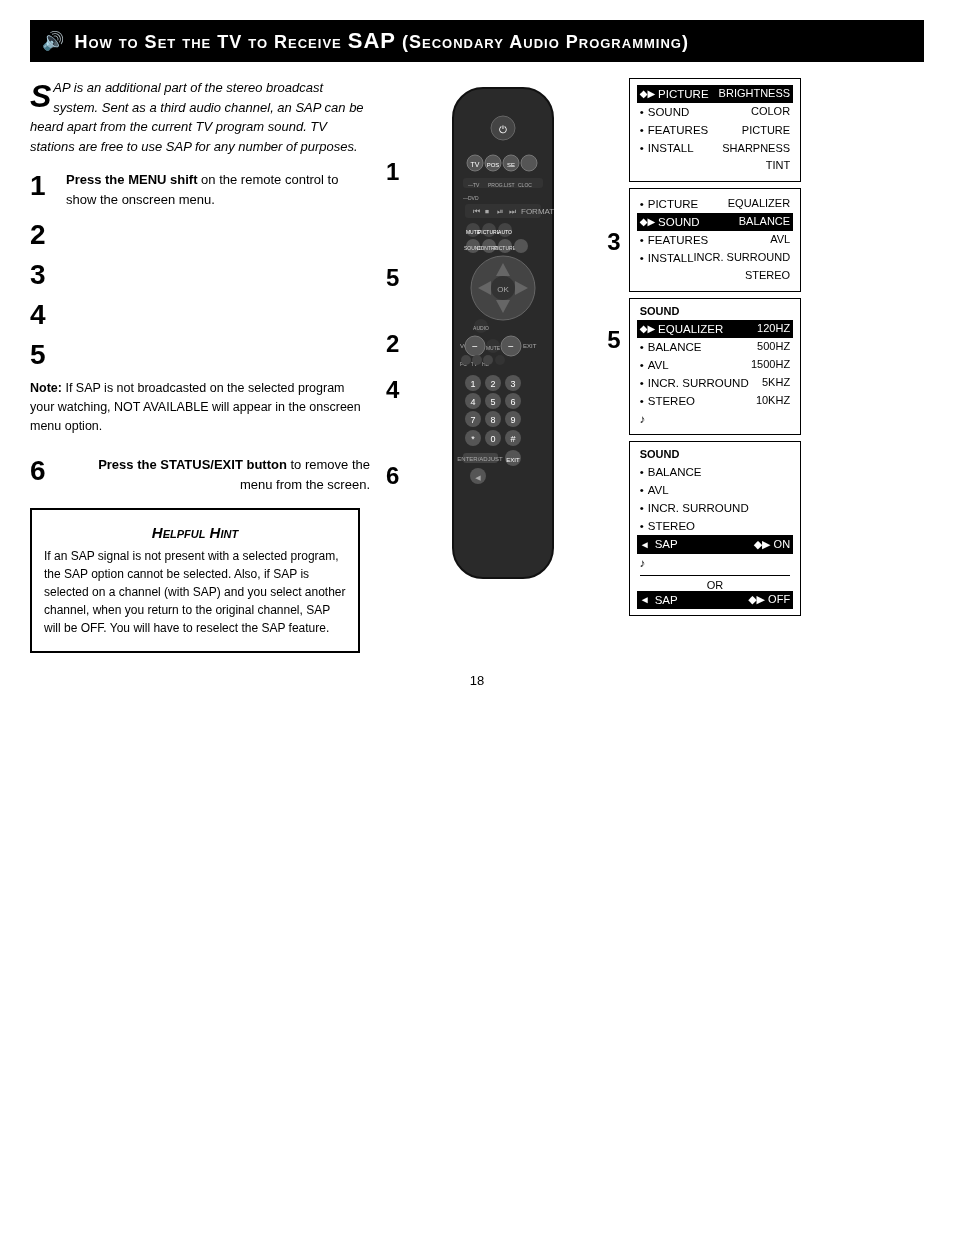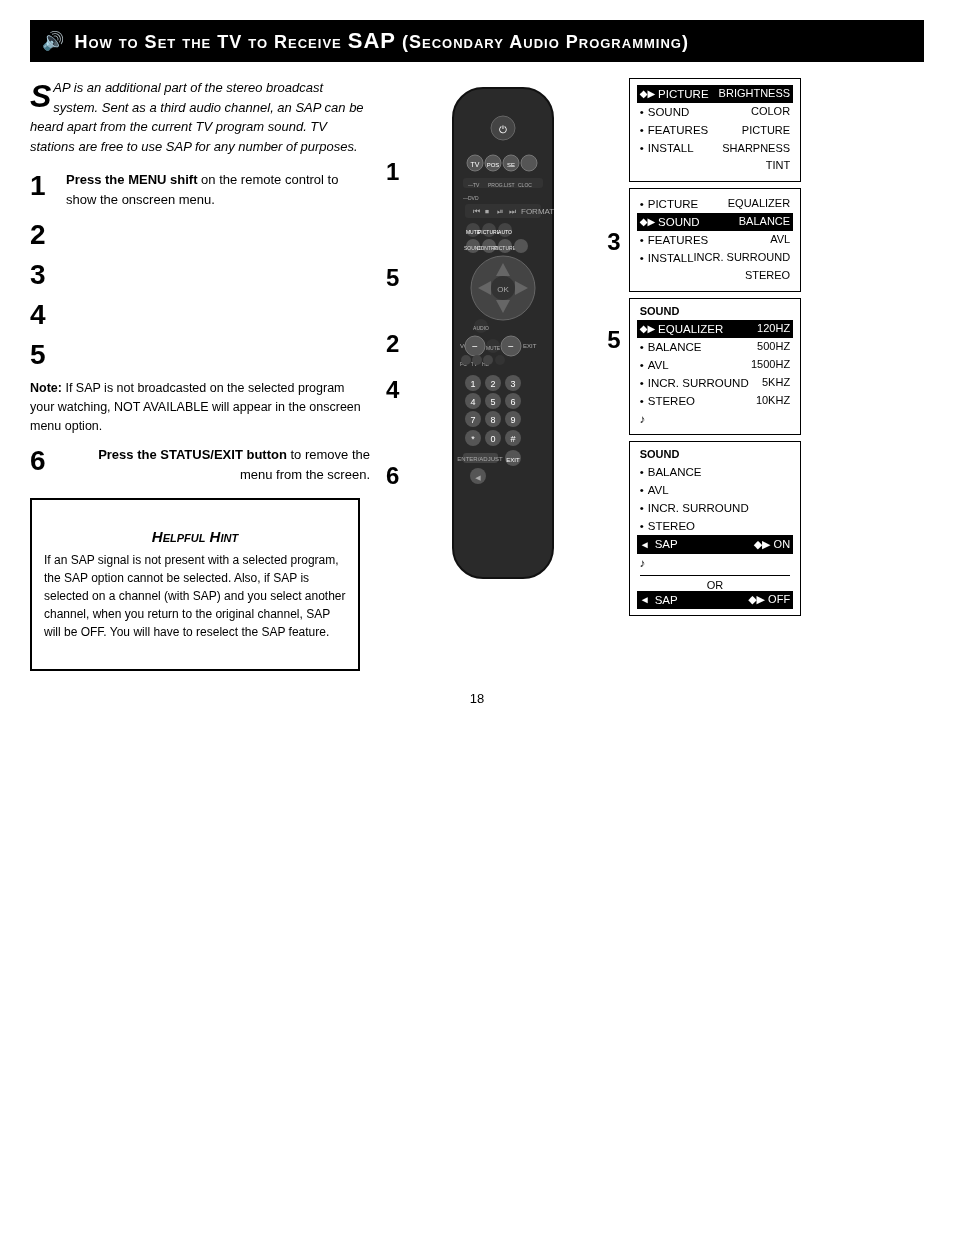--- a/index.html
+++ b/index.html
@@ -88,42 +88,42 @@
     .step-text {
       font-size: 13px;
       line-height: 1.5;
     }
     .step-text strong { font-weight: bold; }
 
     
     .note {
       font-size: 12.5px;
       line-height: 1.5;
-      margin-bottom: 10px;
+      margin-bottom: 20px;
     }
     .note strong { font-weight: bold; }
 
     
     .step6 {
       display: flex;
       align-items: flex-start;
       margin-bottom: 14px;
     }
     .step6 .step-num {
       font-size: 28px;
       font-weight: bold;
       min-width: 28px;
       margin-right: 8px;
     }
     .step6 .step-text { font-size: 13px; line-height: 1.5; text-align: right; }
 
     
     .hint-box {
       border: 2px solid #000;
-      padding: 28px 12px;
+      padding: 14px 12px;
       max-width: 330px;
     }
     .hint-title {
       font-variant: small-caps;
       font-weight: bold;
       font-size: 15px;
       text-align: center;
       margin-bottom: 6px;
       font-style: italic;
     }

